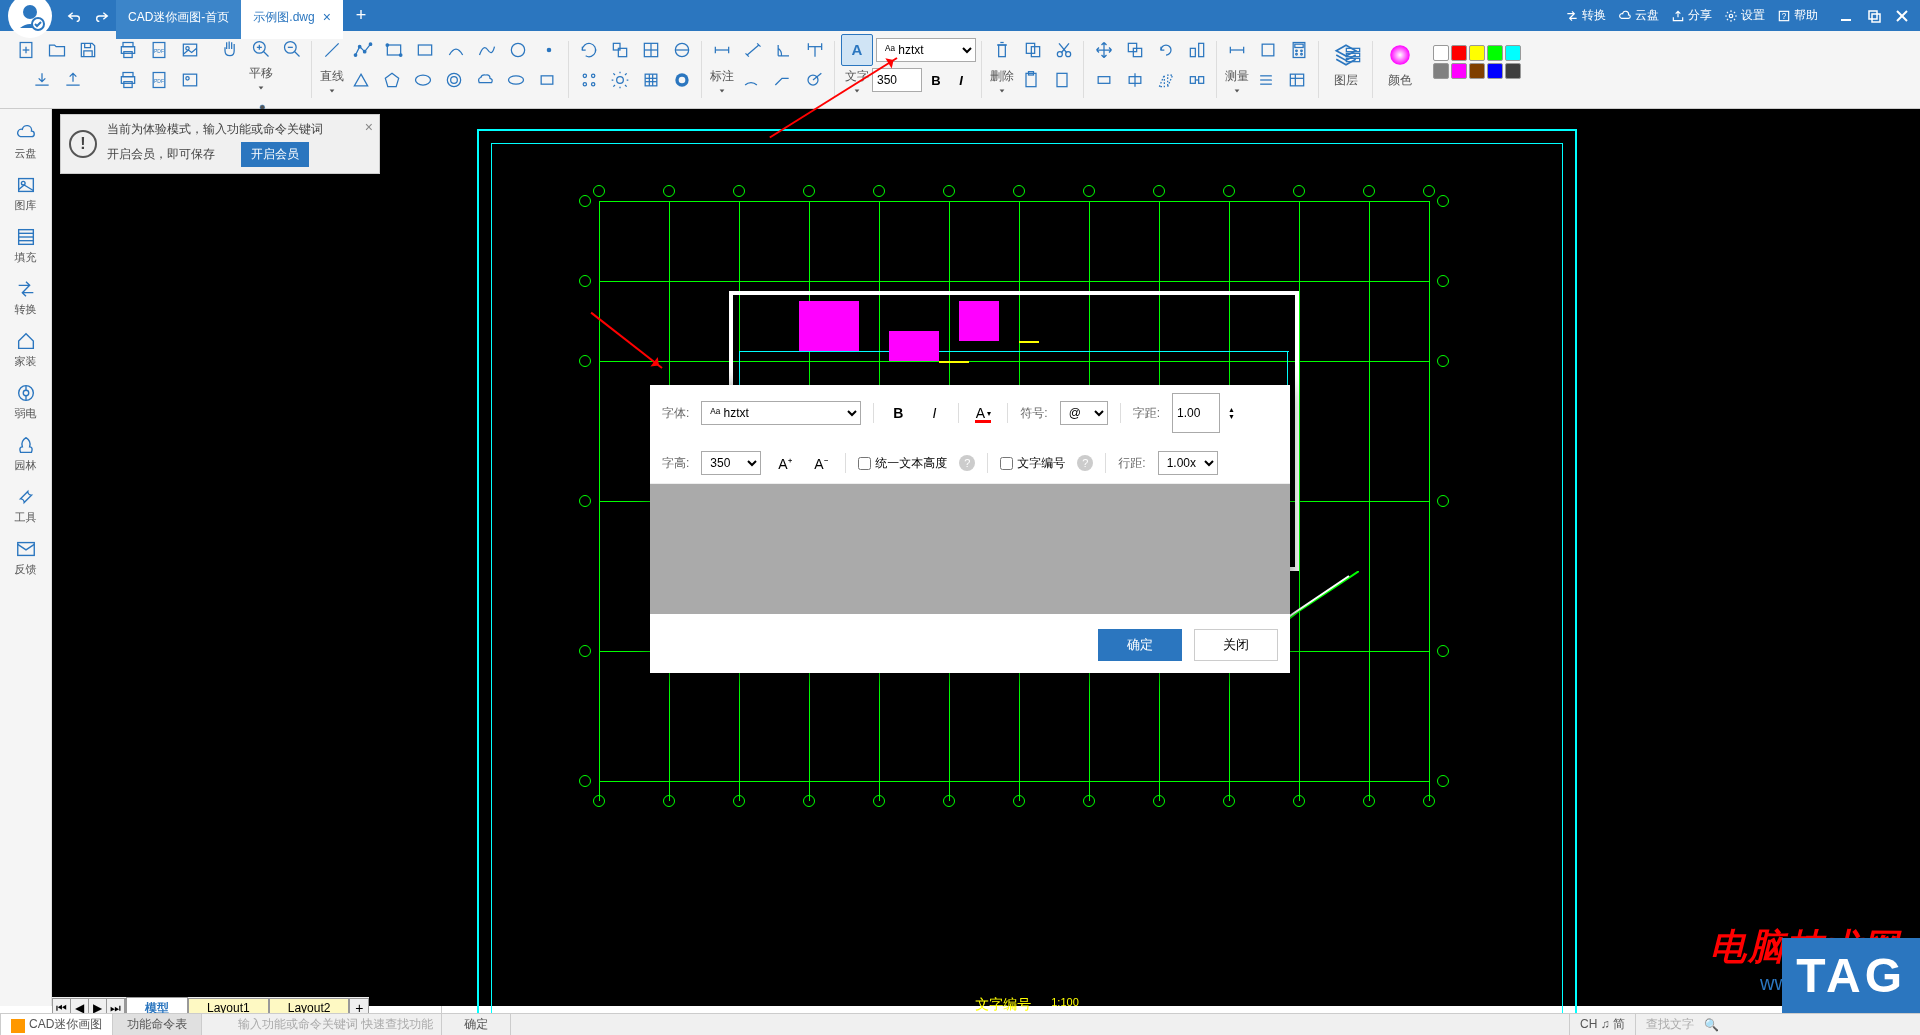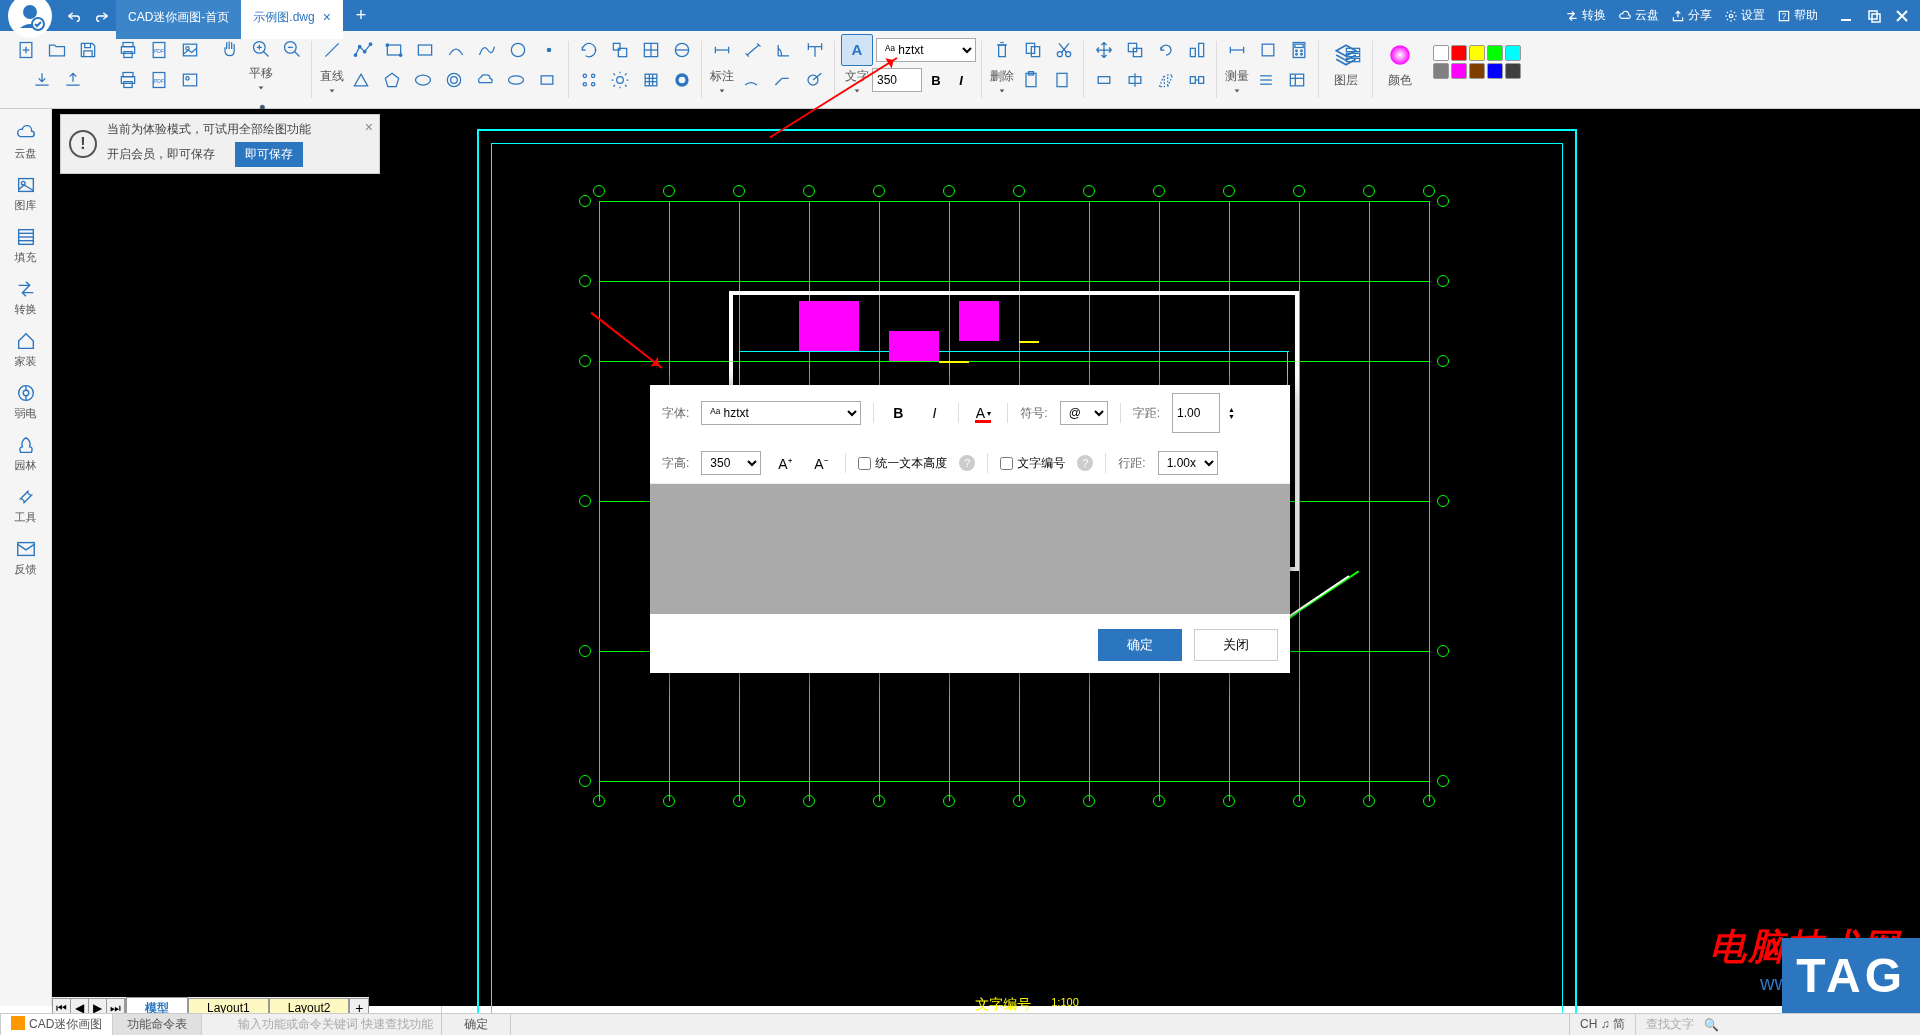--- a/index.html
+++ b/index.html
@@ -90,21 +90,21 @@
 
 .bottom-tabs { position: absolute; left: 52px; bottom: 16px; height: 22px; display: flex; align-items: center; background: #f0f0f0; font-size: 12px; }
 .bt-nav { display: flex; border: 1px solid #999; }
 .bt-nav-btn { width: 18px; height: 18px; display: flex; align-items: center; justify-content: center; border-right: 1px solid #999; cursor: pointer; }
 .bt-tab { padding: 2px 18px; border: 1px solid #999; cursor: pointer; background: #fef9c3; }
 .bt-tab.active { background: #fff; color: #2b76bf; font-weight: bold; }
 .bt-add { width: 20px; height: 20px; display: flex; align-items: center; justify-content: center; font-size: 14px; border: 1px solid #999; }
 
 
 .statusbar { position: absolute; left: 0; right: 0; bottom: 0; height: 22px; background: #f0f0f0; border-top: 1px solid #ccc; display: flex; align-items: center; font-size: 12px; color: #555; }
-.sb-app { background: #fff; border: 1px solid #ccc; padding: 2px 10px; display: flex; align-items: flex-start; gap: 4px; }
+.sb-app { background: #fff; border: 1px solid #ccc; padding: 2px 10px; display: flex; align-items: flex-end; gap: 4px; }
 .sb-app-icon { width: 14px; height: 14px; background: #ff9800; }
 .sb-tab { padding: 2px 14px; border-right: 1px solid #ccc; }
 .sb-tab.active { background: #e0e0e0; }
 .sb-input { flex: 0 0 240px; padding: 10px 8px; color: #aaa; border-right: 1px solid #ccc; text-align: right; }
 .sb-btn { padding: 2px 22px; border-right: 1px solid #ccc; cursor: pointer; }
 .sb-spacer { flex: 1; }
 .sb-ime { padding: 2px 10px; border-left: 1px solid #ccc; border-right: 1px solid #ccc; }
 .sb-right { padding: 2px 10px; color: #aaa; }
 
 
@@ -895,24 +895,24 @@
     </div>
   </div>
 
   <div class="red-arrow" style="left:695px;top:-52px;transform:rotate(-32deg);width:150px"></div>
   <div class="red-arrow" style="left:520px;top:258px;transform:rotate(38deg);width:90px"></div>
 </div>
 
 <div class="notification">
   <div class="notif-icon">!</div>
   <div>
-    <div>当前为体验模式，可试用全部绘图功能</div>
-    <div style="display:flex;align-items:center;gap:20px;margin-top:4px">
+    <div>当前为体验模式，输入功能或命令关键词</div>
+    <div style="display:flex;align-items:center;gap:26px;margin-top:4px">
       <span>开启会员，即可保存</span>
-      <button class="notif-btn">即可保存</button>
+      <button class="notif-btn">开启会员</button>
     </div>
   </div>
   <div class="notif-close">×</div>
 </div>
 
 <div class="text-dialog">
   <div class="td-toolbar">
     <span class="td-label">字体:</span>
     <select class="td-select" style="width:160px"><option>ᴬᵃ hztxt</option></select>
     <div class="td-divider"></div>

